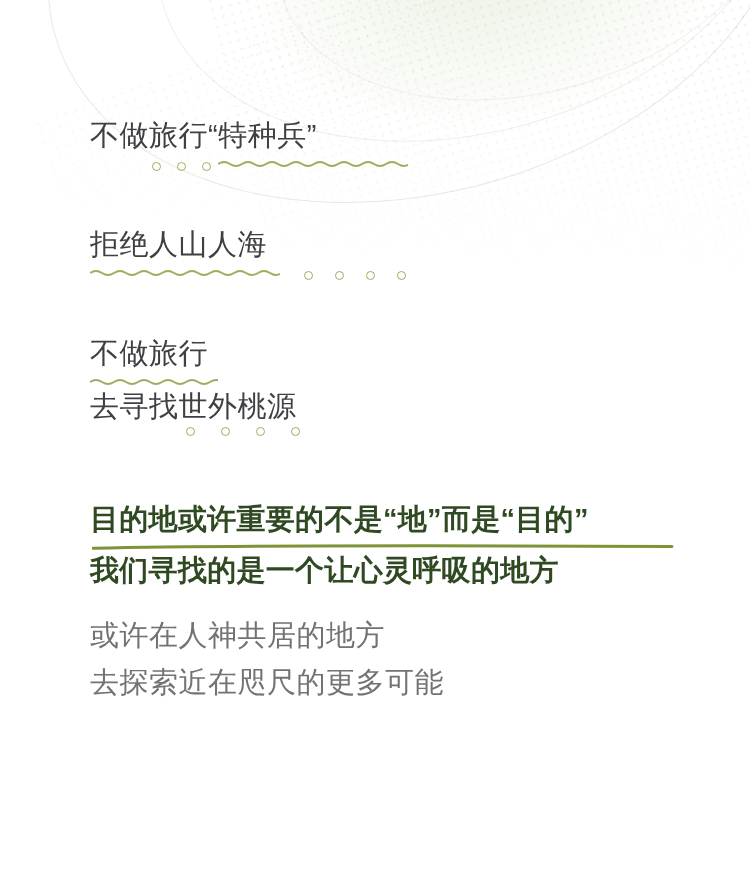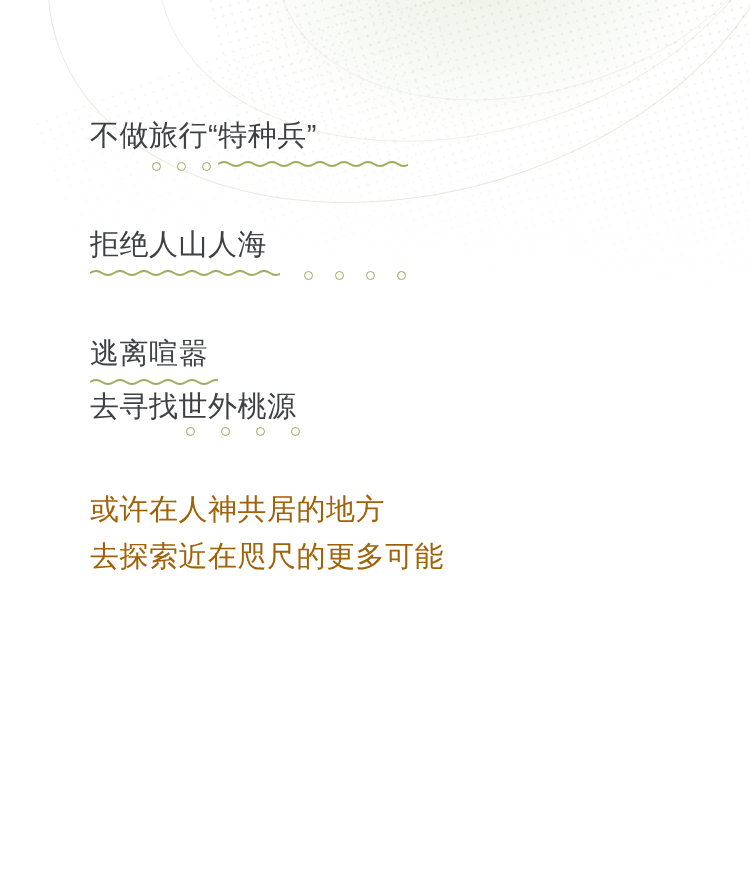--- a/index.html
+++ b/index.html
@@ -136,21 +136,21 @@
   .brush-underline {
     position: absolute;
     left: 2px;
     bottom: -4px;
     width: 100%;
     height: 8px;
   }
   .brush-underline svg { display: block; }
 
   .line.plain {
-    color: #a16207;
+    color: #737373;
   }
   .tail-lines { margin-top: 18px; }
 </style>
 </head>
 <body>
 
 <div class="bg-layer">
   <div class="bg-wash"></div>
   <div class="bg-swoosh s1"></div>
   <div class="bg-swoosh s2"></div>
@@ -193,38 +193,51 @@
         <i></i>
           <i></i>
           <i></i>
           <i></i>
       </span>
     </div>
   </div>
 
   <div class="stanza">
     <div class="line wavy">
-      <span>逃离喧嚣</span>
+      <span>不做旅行</span>
       <span class="deco-wave" style="width:128px; left:0;">
         <svg width="128" height="7" viewBox="0 0 128 7" fill="none">
           <path d="M0 4 Q 6 0, 12 4 T 24 4 T 36 4 T 48 4 T 60 4 T 72 4 T 84 4 T 96 4 T 108 4 T 120 4 T 132 4" stroke="#9aae5c" stroke-width="1.8" fill="none"></path>
         </svg>
       </span>
     </div>
     <div class="line dotted">
       <span>去寻找世外桃源</span>
       <span class="deco-dots" style="left:96px; gap:26px;">
         <i></i>
           <i></i>
           <i></i>
           <i></i>
       </span>
     </div>
   </div>
 
+  <div class="highlight-block">
+    <div class="line strong first">
+      <span>目的地或许重要的不是“地”而是“目的”</span>
+      <span class="brush-underline">
+        <svg width="582" height="8" viewBox="0 0 582 8" fill="none" preserveAspectRatio="none">
+          <path d="M1 5.2 C 120 2.6, 300 2.2, 580 3.4" stroke="#7e9338" stroke-width="3" stroke-linecap="round" fill="none"></path>
+        </svg>
+      </span>
+    </div>
+    <div class="line strong">
+      <span>我们寻找的是一个让心灵呼吸的地方</span>
+    </div>
+  </div>
 
   <div class="tail-lines">
     <div class="line plain">
       <span>或许在人神共居的地方</span>
     </div>
     <div class="line plain">
       <span>去探索近在咫尺的更多可能</span>
     </div>
   </div>
 

